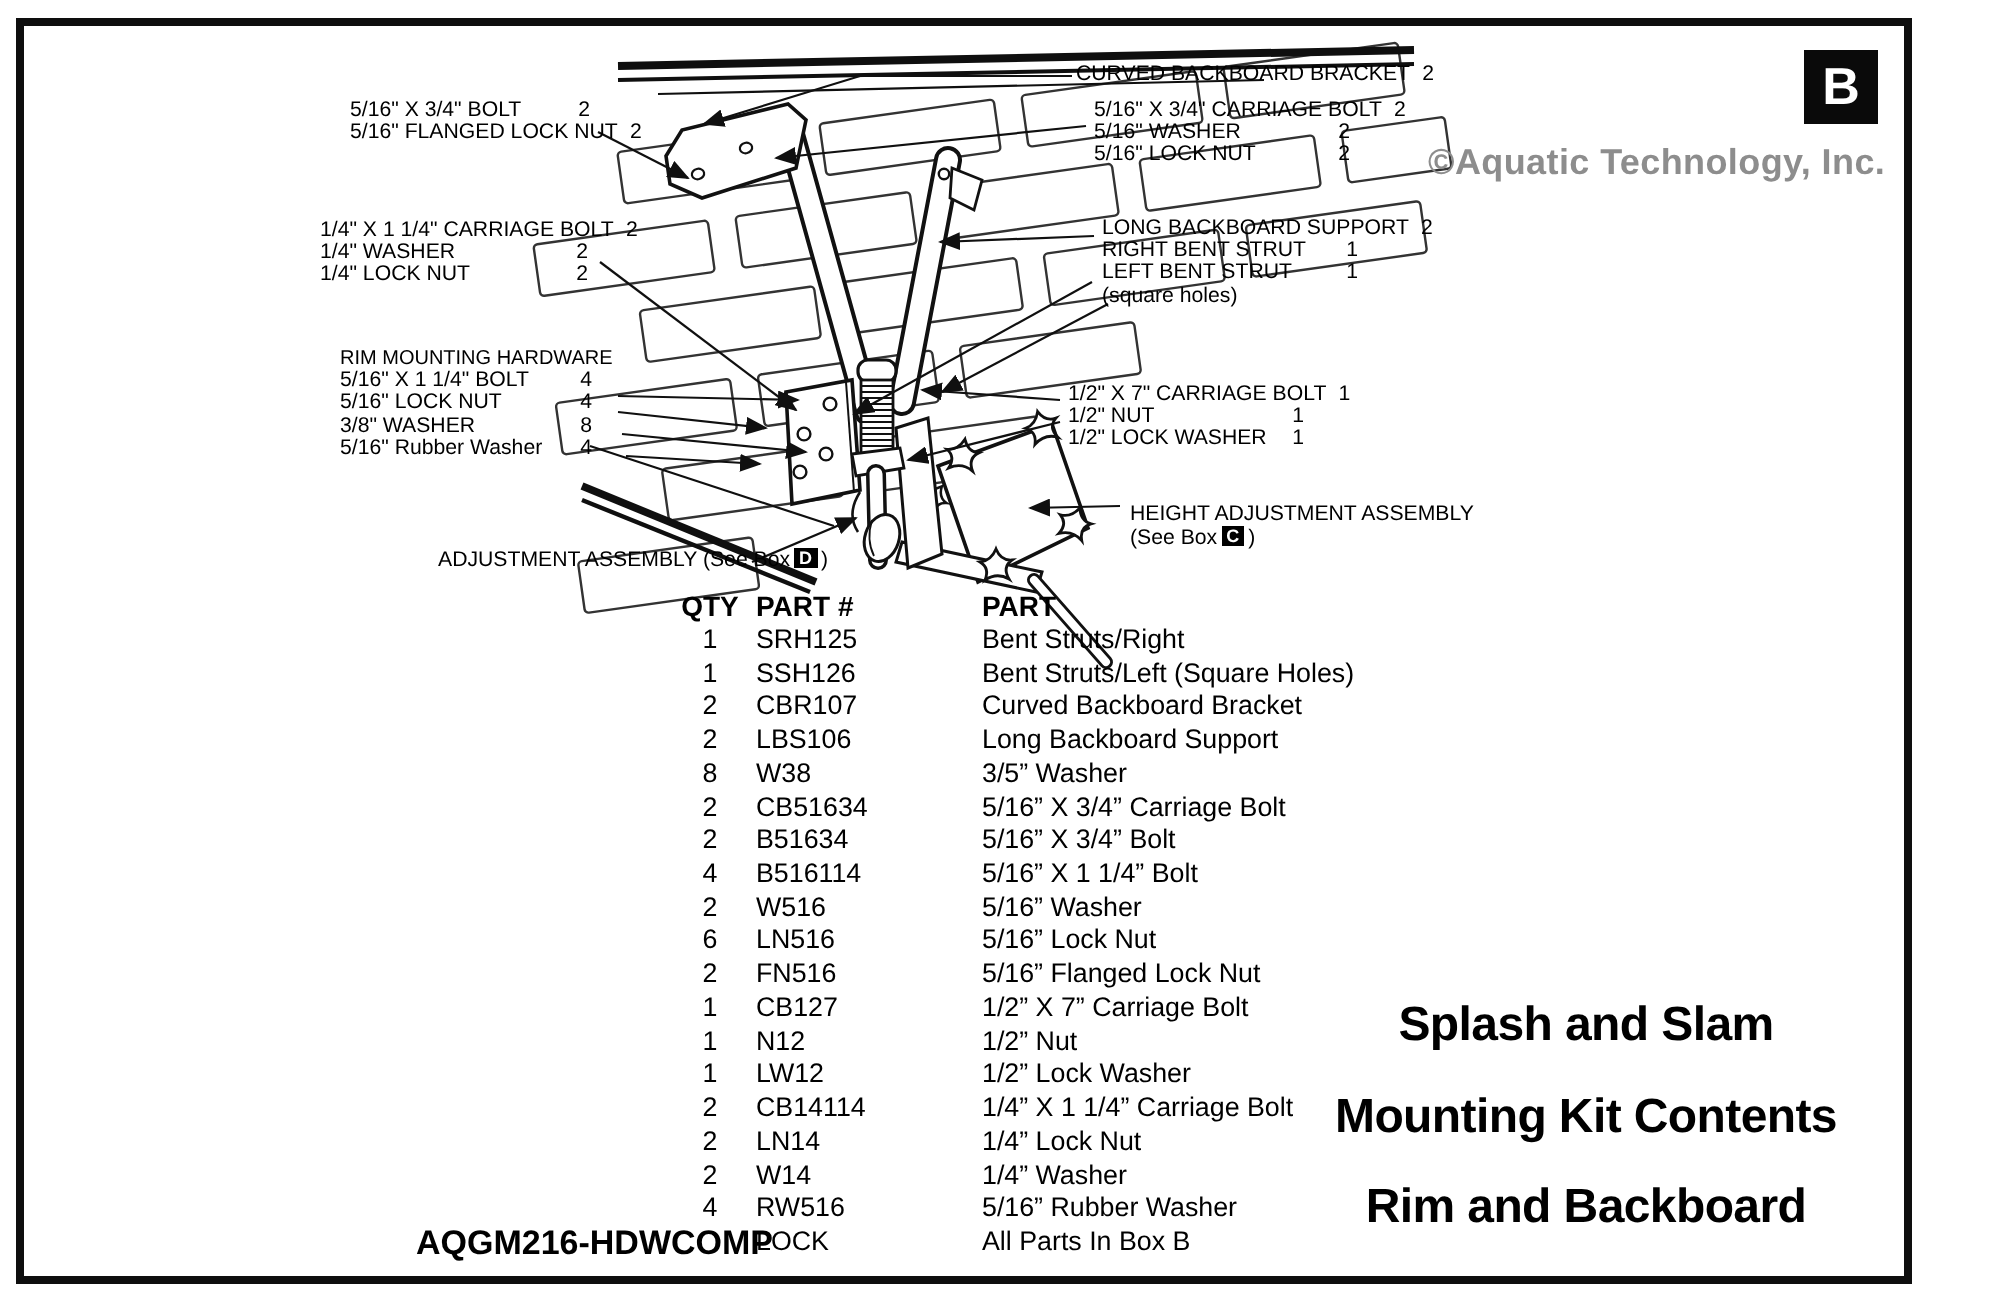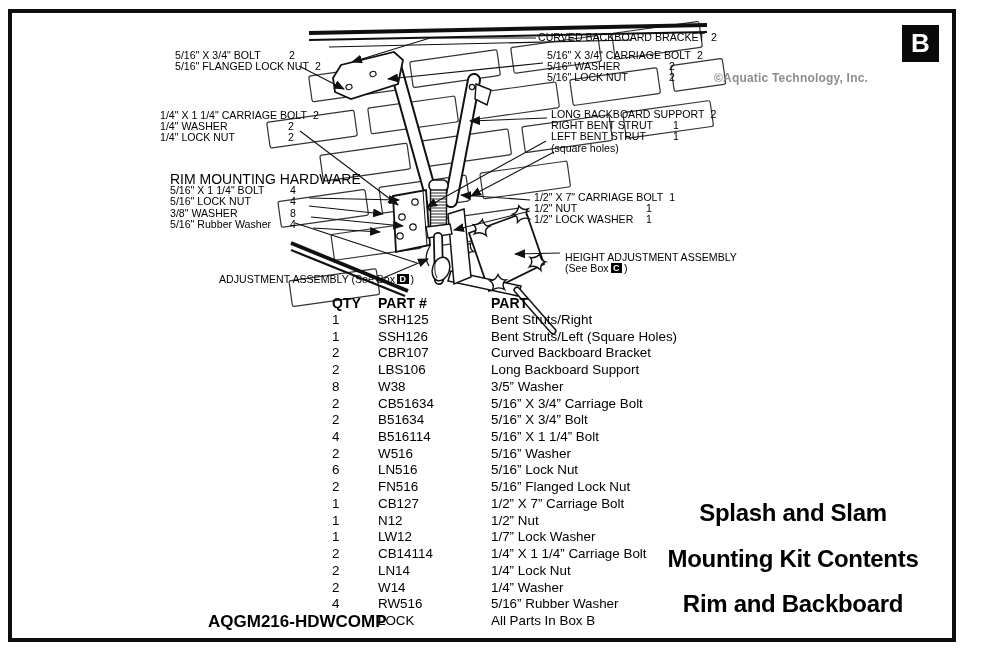--- a/index.html
+++ b/index.html
@@ -5,33 +5,33 @@
   * { margin:0; padding:0; box-sizing:border-box; }
   html,body { width:1000px; height:658px; background:#fff; color:#000;
     font-family:"Liberation Sans", sans-serif; position:relative; overflow:hidden; }
   .frame { position:absolute; left:8px; top:9px; width:948px; height:633px;
     border:4px solid #0e0e0e; background:#fff; }
   svg.diagram { position:absolute; left:0; top:0; width:1000px; height:658px; }
 
   .callout { position:absolute; font-size:10.6px; line-height:11.2px; white-space:nowrap; }
   .crow { display:flex; justify-content:space-between; }
   .crow .q { text-align:right; min-width:12px; }
-  .chead { font-size:14px; }
+  .chead { font-size:10px; }
   .boxletter { display:inline-block; background:#000; color:#fff; font-weight:bold;
     font-size:9px; line-height:10px; padding:0 2.5px; margin:0 2px; vertical-align:1px; }
 
-  .copyright { position:absolute; left:714px; top:71px; font-size:12px; font-weight:bold;
+  .copyright { position:absolute; left:714px; top:71px; font-size:18px; font-weight:bold;
     color:#8d8d8d; letter-spacing:0.2px; }
   .b-badge { position:absolute; left:902px; top:25px; width:37px; height:37px; background:#0a0a0a;
     color:#fff; font-weight:bold; font-size:26px; display:flex; align-items:center; justify-content:center; }
 
   .ptable { position:absolute; left:332px; top:295px; font-size:13.4px; }
   .thead { display:flex; font-weight:bold; font-size:14px; height:17px; }
   .trow { display:flex; height:16.72px; }
-  .c-qty { width:46px; }
+  .c-qty { width:46px;text-align:center; }
   .c-part { width:113px; }
   .c-desc { width:260px; }
 
   .kit-title { position:absolute; left:626px; top:490px; width:334px; text-align:center;
     font-weight:bold; font-size:24px; line-height:45.5px; letter-spacing:-0.3px; }
   .doc-code { position:absolute; left:208px; top:612px; font-size:17px; font-weight:bold; }
 </style>
 </head>
 <body>
 
@@ -342,21 +342,21 @@
 
   <div class="trow">
     <span class="c-qty">1</span>
     <span class="c-part">N12</span>
     <span class="c-desc">1/2” Nut</span>
   </div>
 
   <div class="trow">
     <span class="c-qty">1</span>
     <span class="c-part">LW12</span>
-    <span class="c-desc">1/7” Lock Washer</span>
+    <span class="c-desc">1/2” Lock Washer</span>
   </div>
 
   <div class="trow">
     <span class="c-qty">2</span>
     <span class="c-part">CB14114</span>
     <span class="c-desc">1/4” X 1 1/4” Carriage Bolt</span>
   </div>
 
   <div class="trow">
     <span class="c-qty">2</span>

